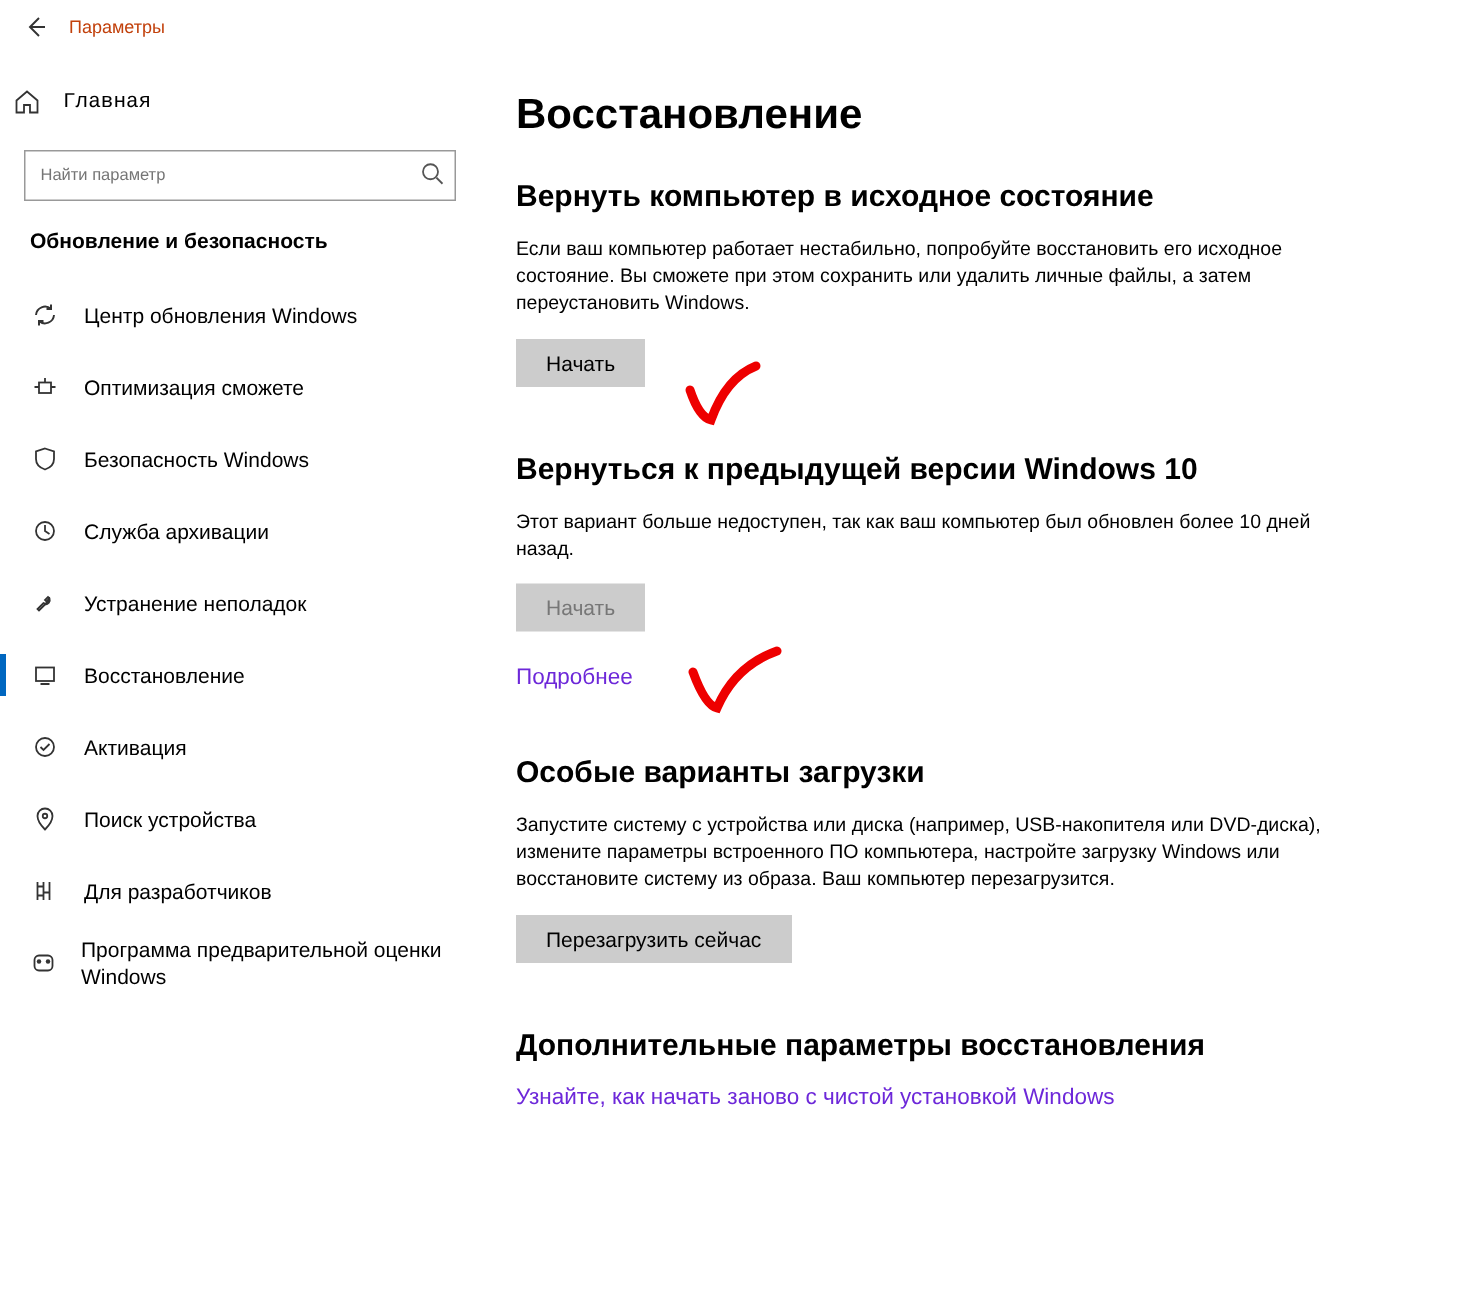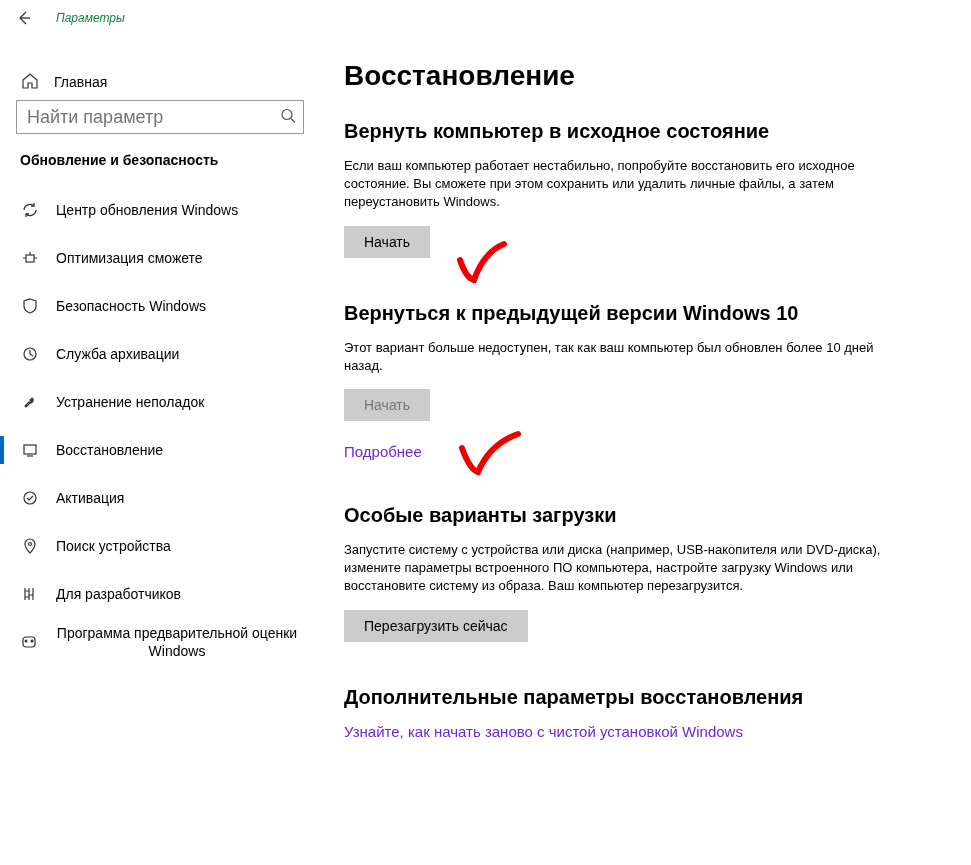--- a/index.html
+++ b/index.html
@@ -24,55 +24,55 @@
 .back-btn {
   width: 40px;
   height: 36px;
   display: flex;
   align-items: center;
   justify-content: center;
   cursor: pointer;
 }
 .window-title {
   font-size: 12px;
-  color: #15803d;
-  margin-left: 12px;
-  font-style: italic;
+  color: #c2410c;
+  margin-left: 2px;
 }
 .body-wrap {
   display: flex;
   flex: 1;
   min-height: 0;
 }
 .sidebar {
   width: 320px;
   padding: 10px 0 0 0;
   display: flex;
   flex-direction: column;
   background: #fff;
 }
 .home-row {
   display: flex;
-  align-items: flex-end;
+  align-items: center;
   height: 44px;
-  padding: 0 20px;
-  cursor: pointer;
+  padding: 0 8px;
+  cursor: pointer;
+  font-family: Liberation Mono, monospace;
 }
 .home-row .icon { width: 20px; display:flex; align-items:center; justify-content:center; }
 .home-row .label { margin-left: 14px; font-size: 14px; }
 .search-wrap {
   margin: 10px 16px 18px 16px;
   position: relative;
 }
 .search-input {
   width: 100%;
   height: 34px;
   border: 1px solid #999;
   padding: 0 34px 0 10px;
-  font-size: 18px;
+  font-size: 11px;
   outline: none;
   background: #fff;
 }
 .search-icon {
   position: absolute;
   right: 8px;
   top: 50%;
   transform: translateY(-50%);
   pointer-events: none;
 }
@@ -82,21 +82,20 @@
   padding: 0 20px 18px 20px;
 }
 .nav-list { list-style: none; }
 .nav-item {
   display: flex;
   align-items: center;
   height: 48px;
   padding: 0 20px;
   cursor: pointer;
   position: relative;
-  text-align: center;
 }
 .nav-item .icon {
   width: 20px;
   display: flex;
   align-items: center;
   justify-content: center;
 }
 .nav-item .label {
   margin-left: 16px;
   font-size: 14px;

